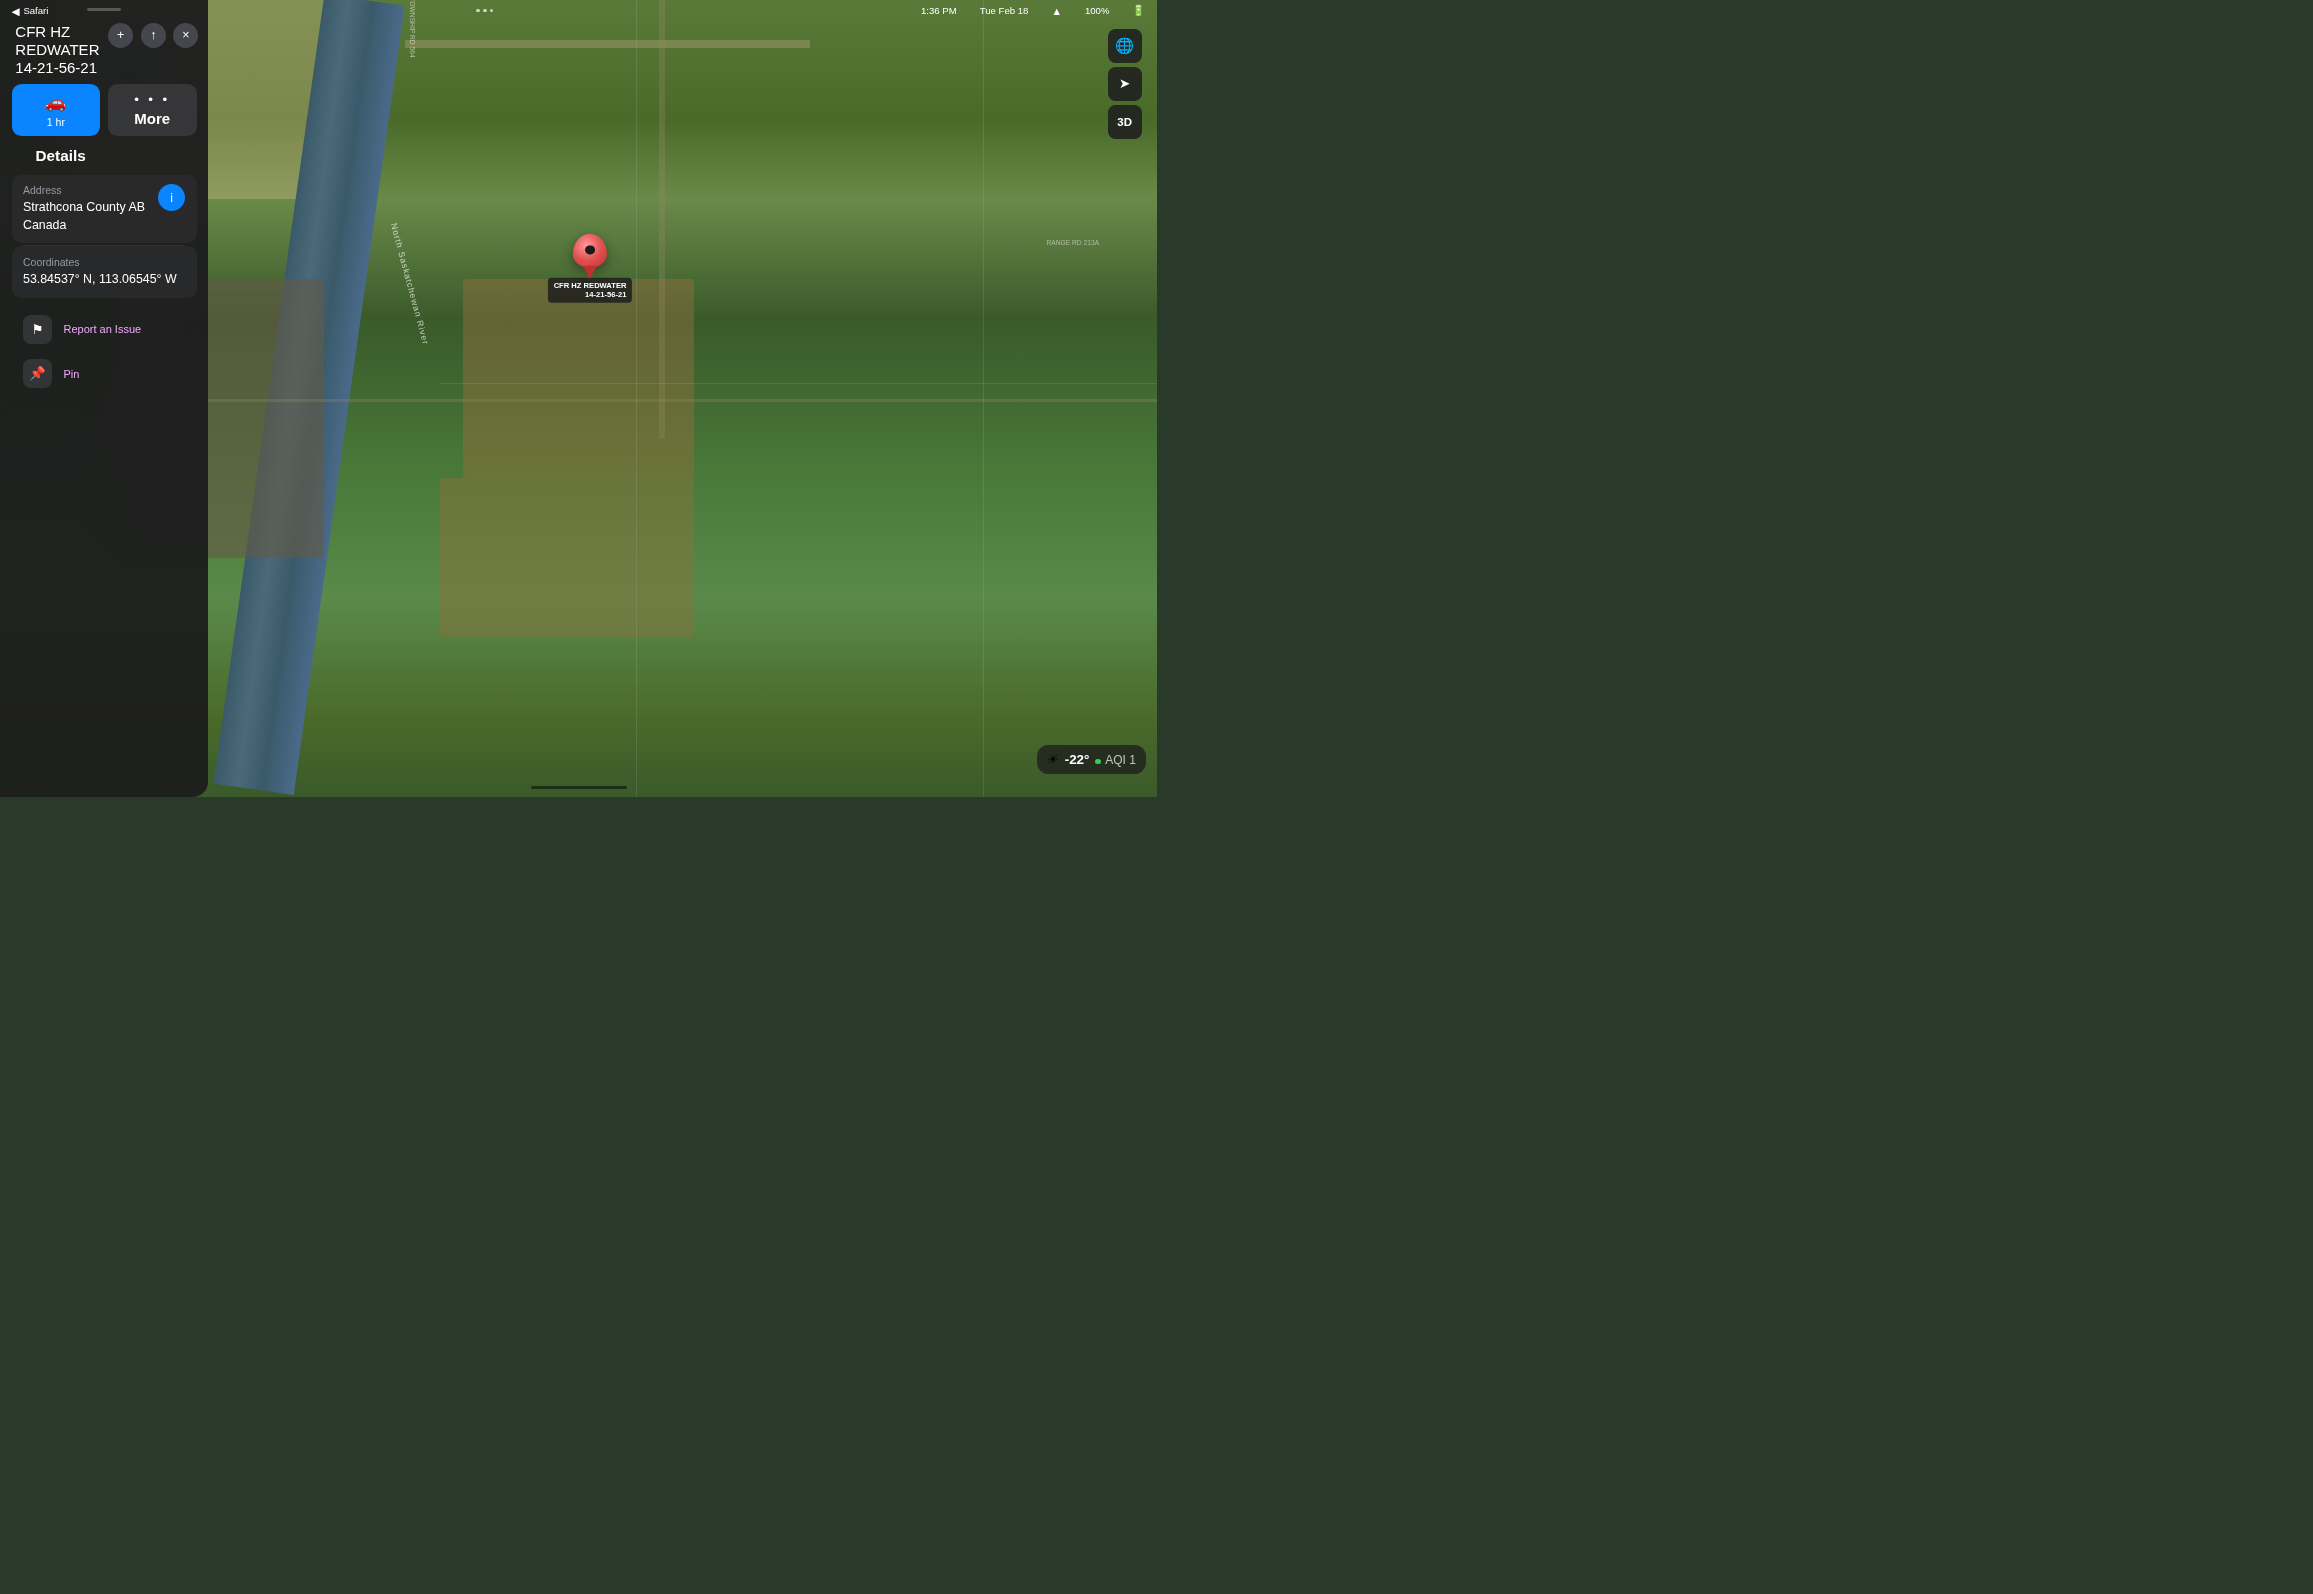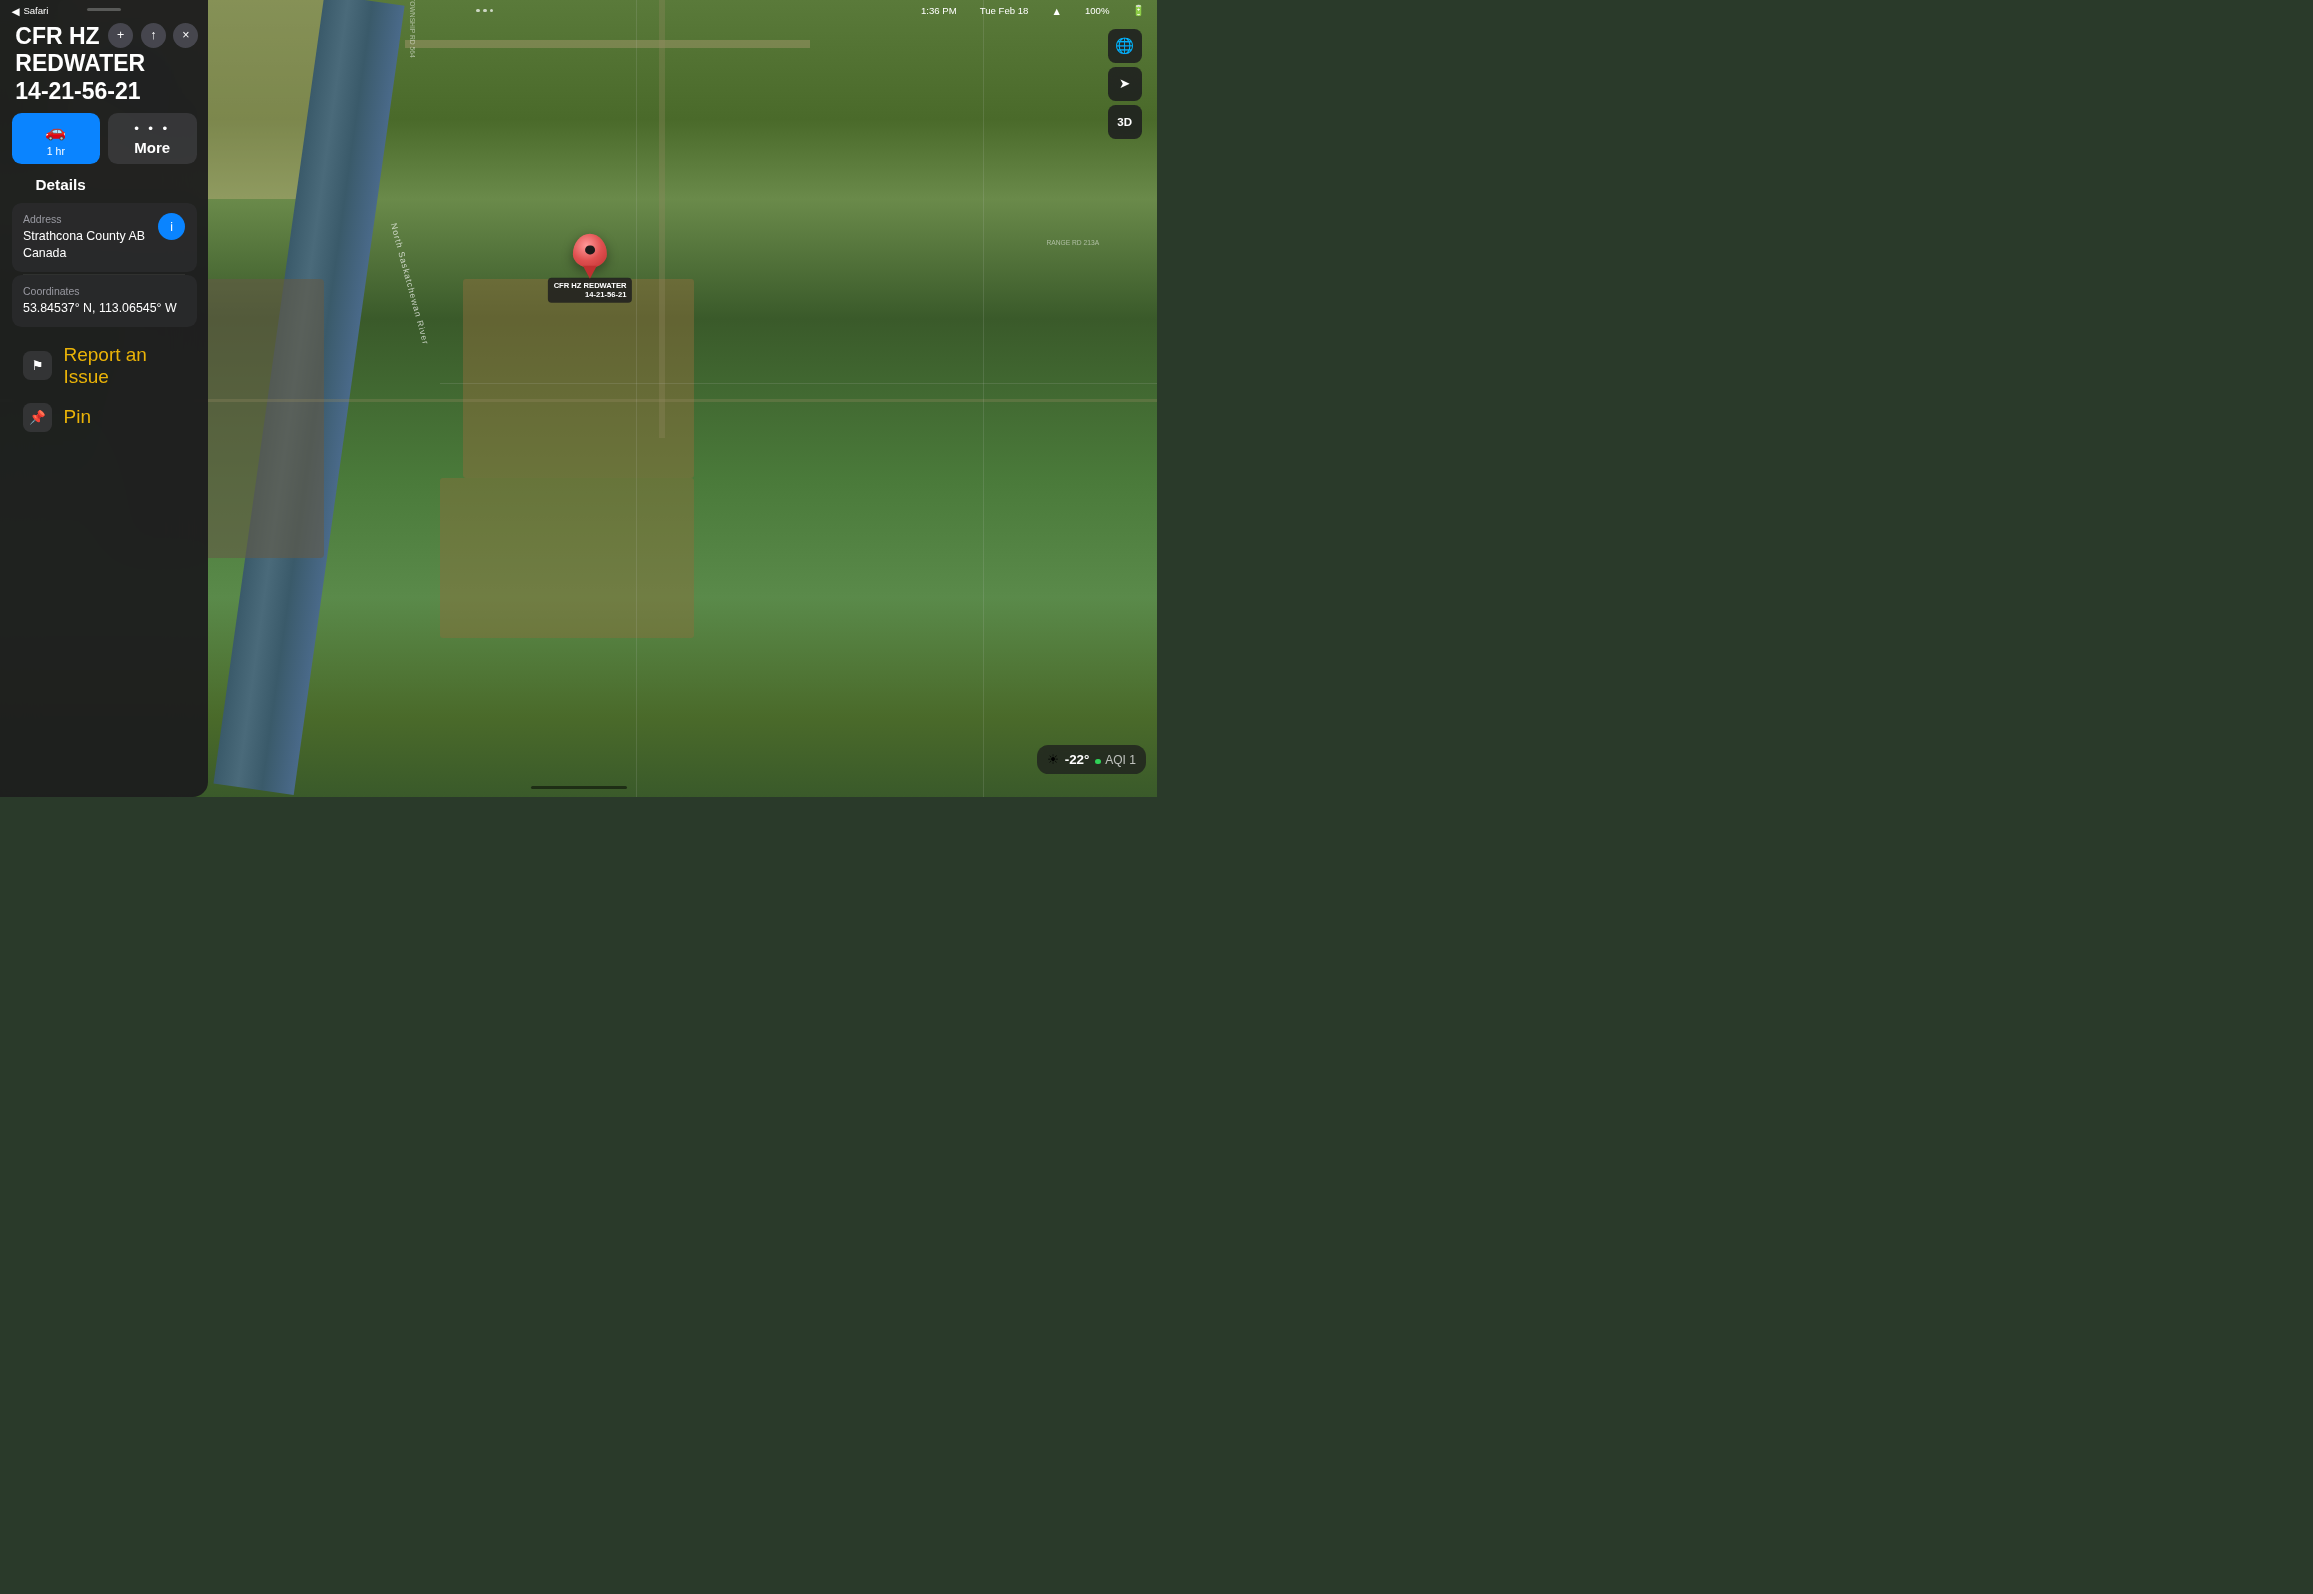--- a/index.html
+++ b/index.html
@@ -272,22 +272,22 @@
       border-radius: 1.9px;
       margin: 7.6px auto 0;
     }
 
     .panel-header {
       padding: 11.5px 15.3px 7.6px;
       position: relative;
     }
 
     .panel-title {
-      font-size: 23px;
-      font-weight: 700;
+      font-size: 15px;
+      font-weight: 400;
       line-height: 1.2;
       color: white;
     }
 
     .panel-header-buttons {
       position: absolute;
       top: 11.5px;
       right: 9.6px;
       display: flex;
       gap: 7.6px;
@@ -444,22 +444,22 @@
       border-radius: 7.6px;
       background: rgba(58, 58, 60, 0.8);
       display: flex;
       align-items: center;
       justify-content: center;
       font-size: 13.4px;
       flex-shrink: 0;
     }
 
     .action-item-label {
-      font-size: 19px;
-      color: #eab308;
+      font-size: 11px;
+      color: #f0abfc;
     }
 
     
     .map-controls {
       position: absolute;
       top: 29px;
       right: 15.3px;
       display: flex;
       flex-direction: column;
       gap: 3.8px;

